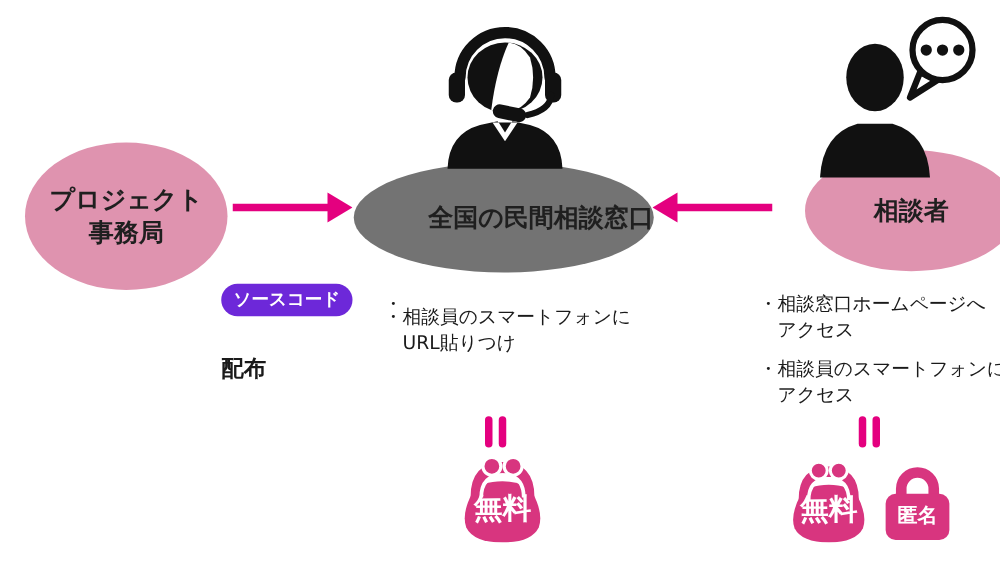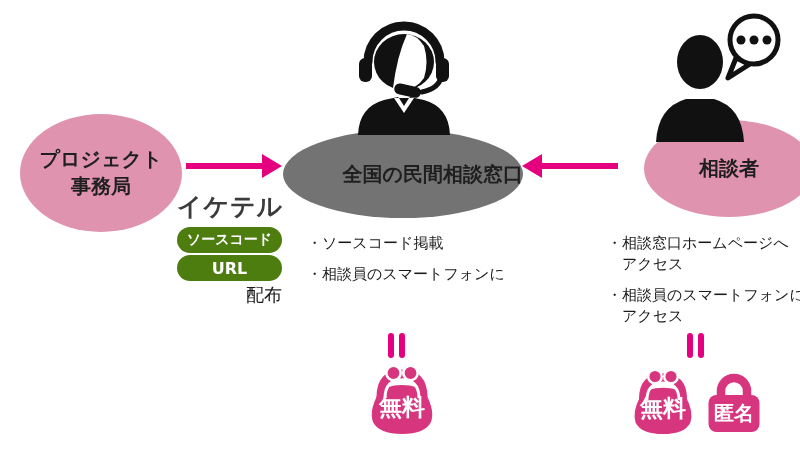--- a/index.html
+++ b/index.html
@@ -8,35 +8,35 @@
     font-family:"DejaVu Sans","Liberation Sans",sans-serif;
     color:#1a1a1a; overflow:hidden;
   }
   .abs { position:absolute; }
   .ellipse { position:absolute; border-radius:50%; display:flex; align-items:center; justify-content:center; text-align:center; z-index:1; }
   .ellipse-side { background:#df93af; }
   .ellipse-center { background:#737373;justify-content:flex-end; }
   .node-label { font-weight:700; font-size:20px; line-height:27px; color:#1f1f1f; }
   .icon-layer { z-index:2; }
   .iketeru { font-size:25px; font-weight:700; color:#3b3b3b; text-align:center; letter-spacing:1px; }
-  .pill { background:#4d7c0f; border-radius:14px; color:#fff; font-weight:700;
+  .pill { background:#6d28d9; border-radius:14px; color:#fff; font-weight:700;
           display:flex; align-items:center; justify-content:center; }
   .pill-small { font-size:14px; }
   .pill-url { font-size:16px; }
-  .caption { font-size:18px; text-align:right; color:#1a1a1a; }
+  .caption { font-size:18px; text-align:left; color:#1a1a1a;font-weight:bold; }
   .notes { font-size:15px; line-height:21px; color:#1a1a1a; }
   .note-item { position:relative; padding-left:15px; margin-bottom:10px; }
   .note-bullet { position:absolute; left:0; top:0; }
   .equals { display:flex; gap:5px; }
   .equals .bar { width:6px; height:25px; background:#e4007f; border-radius:3px; }
   .icon-wrap { position:absolute; z-index:2; }
   .icon-wrap svg { display:block; }
   .icon-label { position:absolute; left:0; right:0; text-align:center; color:#fff; font-weight:700; transform:translateY(-50%); }
   .purse-label { top:61%; font-size:23px; }
-  .lock-label { top:68%; font-size:20px; }
+  .lock-label { top:68%; font-size:16px; }
 </style>
 </head>
 <body>
 
 <div class="canvas">
 
   <div class="ellipse ellipse-side" style="left:20px; top:114px; width:162px; height:118px;">
     <div class="node-label">
       <div>プロジェクト</div>
       <div>事務局</div>
@@ -79,36 +79,34 @@
   <svg class="abs icon-layer" style="left:650px; top:12px;" width="140" height="135" viewBox="0 0 140 135">
     <path d="M86,46 L78,66 L100,52 Z" fill="#fff" stroke="#111" stroke-width="5" stroke-linejoin="round"></path>
     <circle cx="104" cy="28" r="24" fill="#fff" stroke="#111" stroke-width="5"></circle>
     <circle cx="91" cy="28" r="4.5" fill="#111"></circle>
     <circle cx="104" cy="28" r="4.5" fill="#111"></circle>
     <circle cx="117" cy="28" r="4.5" fill="#111"></circle>
     <ellipse cx="50" cy="50" rx="23" ry="27" fill="#111"></ellipse>
     <path d="M6,130 Q8,95 36,87 L64,87 Q92,95 94,130 Z" fill="#111"></path>
   </svg>
 
-  <div class="abs iketeru" style="left:176px; top:190px; width:108px;">イケテル</div>
 
   <div class="abs pill pill-small" style="left:177px; top:227px; width:105px; height:26px;">ソースコード</div>
 
-  <div class="abs pill pill-url" style="left:177px; top:255px; width:105px; height:26px;">URL</div>
 
   <div class="abs caption" style="left:177px; top:283px; width:105px;">配布</div>
 
   <div class="abs notes" style="left:307px; top:233px; width:215px;">
     <div class="note-item">
       <span class="note-bullet">・</span>
-      <div>ソースコード掲載</div>
     </div>
     <div class="note-item">
       <span class="note-bullet">・</span>
       <div>相談員のスマートフォンに</div>
+      <div>URL貼りつけ</div>
     </div>
   </div>
 
   <div class="abs notes" style="left:607px; top:233px; width:200px;">
     <div class="note-item">
       <span class="note-bullet">・</span>
       <div>相談窓口ホームページへ</div>
       <div>アクセス</div>
     </div>
     <div class="note-item">

